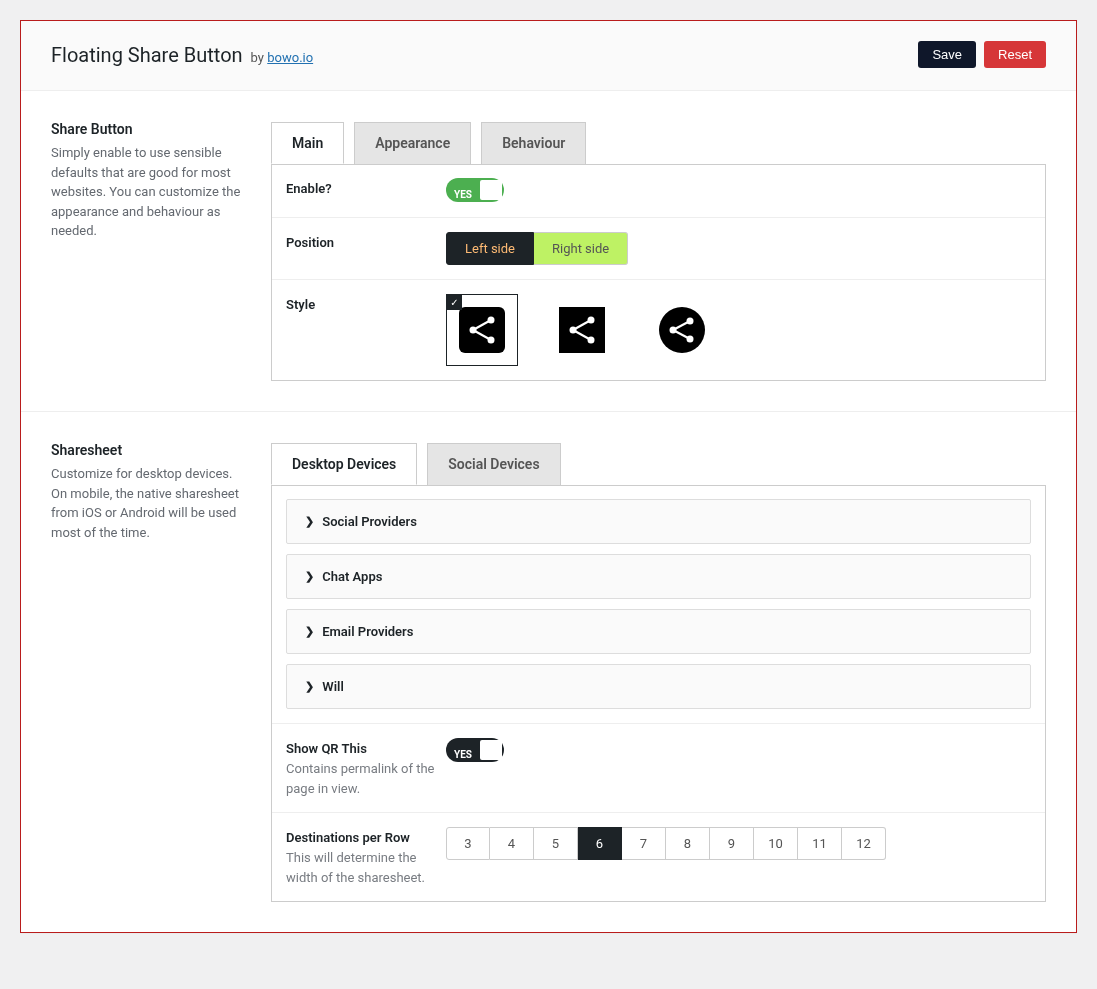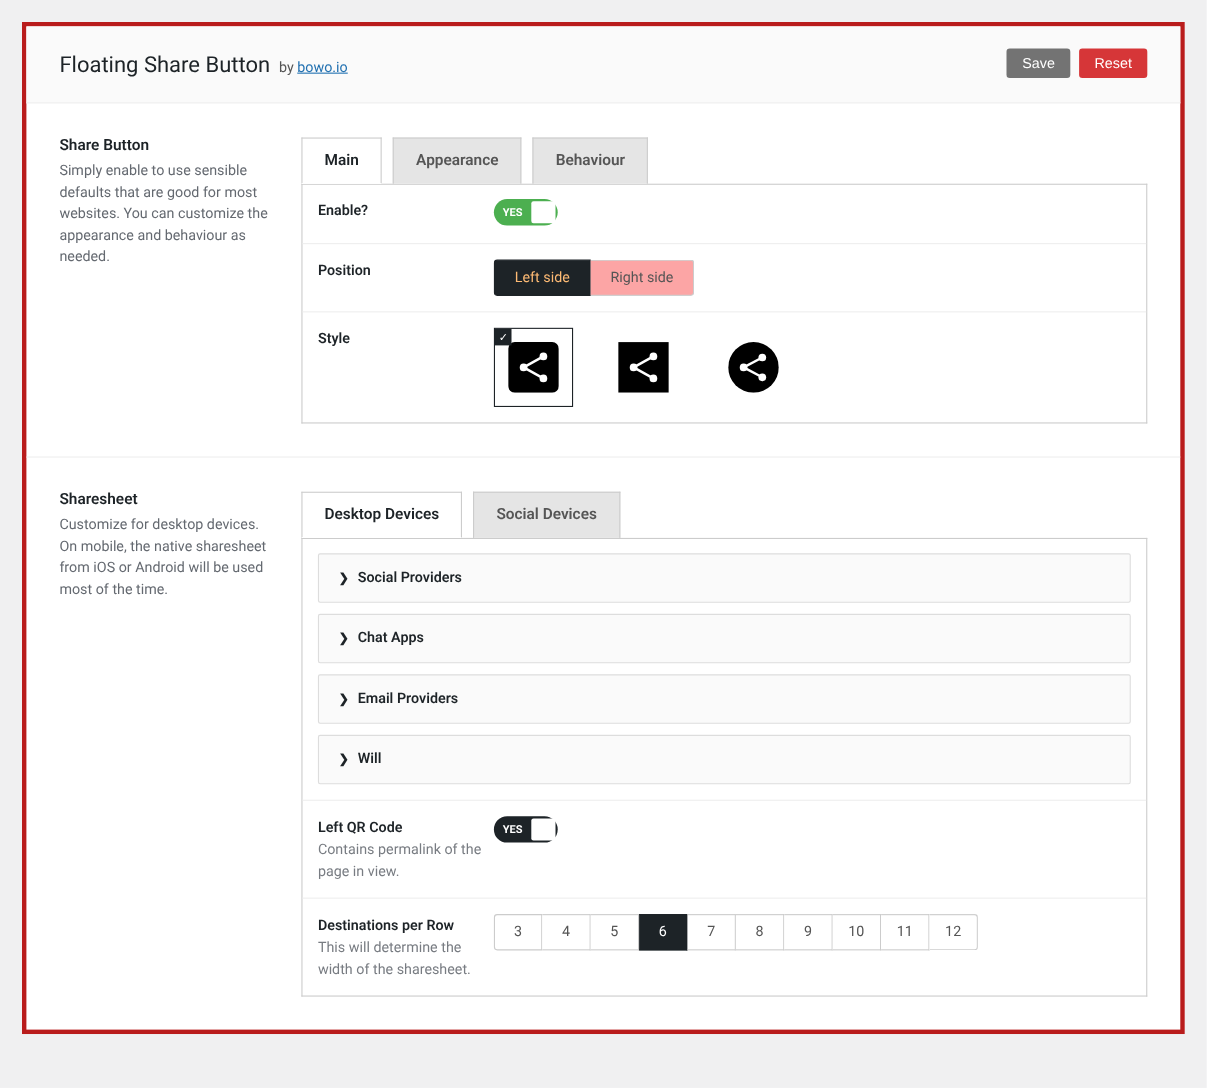--- a/index.html
+++ b/index.html
@@ -5,21 +5,21 @@
 * { box-sizing: border-box; margin: 0; padding: 0; }
 body {
   font-family: -apple-system, BlinkMacSystemFont, "Segoe UI", Roboto, "Helvetica Neue", sans-serif;
   font-size: 13px;
   color: #1d2327;
   background: #f0f0f1;
   padding: 20px;
 }
 .panel {
   background: #fff;
-  border: 4px solid #b91c1c;
+  border: 1px solid #b91c1c;
   box-shadow: 0 1px 1px rgba(0,0,0,0.02);
 }
 .panel-header {
   display: flex;
   align-items: center;
   justify-content: space-between;
   padding: 20px 30px 22px 30px;
   border-bottom: 1px solid #eee;
   background: #fafafa;
 }
@@ -42,21 +42,21 @@
 }
 .actions { display: flex; gap: 8px; }
 .btn {
   padding: 6px 14px;
   font-size: 13px;
   border-radius: 3px;
   border: none;
   cursor: pointer;
   color: #fff;
 }
-.btn-save { background: #737373; }
+.btn-save { background: #0f172a; }
 .btn-reset { background: #d63638; }
 .panel-body { display: block; }
 .section {
   display: flex;
   padding: 30px;
   border-bottom: 1px solid #eee;
   gap: 20px;
 }
 .section:last-child { border-bottom: none; }
 .section-side {
@@ -114,21 +114,21 @@
   flex-shrink: 0;
   padding-top: 3px;
 }
 .field-label .lbl { font-weight: 600; font-size: 13px; }
 .field-label .desc { color: #787c82; font-size: 13px; line-height: 1.5; margin-top: 3px; }
 .field-control { flex: 1; }
 
 
 .toggle {
   display: inline-flex;
-  align-items: center;
+  align-items: flex-end;
   width: 58px;
   height: 24px;
   border-radius: 14px;
   padding: 2px;
   position: relative;
   cursor: pointer;
 }
 .toggle.green { background: #4caf50; }
 .toggle.black { background: #1d2327; }
 .toggle-text {
@@ -146,21 +146,21 @@
   margin-left: auto;
 }
 
 
 .btnset { display: inline-flex; }
 .btnset-item {
   padding: 8px 18px;
   border: 1px solid #ccc;
   font-size: 13px;
   cursor: pointer;
-  background: #fca5a5;
+  background: #bef264;
   color: #555;
 }
 .btnset-item:first-child { border-radius: 3px 0 0 3px; }
 .btnset-item:last-child { border-radius: 0 3px 3px 0; border-left: none; }
 .btnset-item.active { background: #1d2327; color: #fdba74; border-color: #1d2327; }
 
 
 .numset { display: inline-flex; }
 .numset-item {
   width: 44px;
@@ -356,21 +356,21 @@
                 <div class="acc-item">
                   <span class="chev">❯</span>
                   <span>Will</span>
                 </div>
               </div>
             </div>
           </div>
 
           <div class="field-row">
             <div class="field-label">
-              <div class="lbl">Left QR Code</div>
+              <div class="lbl">Show QR This</div>
               <div class="desc">Contains permalink of the page in view.</div>
             </div>
             <div class="field-control">
               <div class="toggle black">
                 <span class="toggle-text">YES</span>
                 <span class="toggle-knob"></span>
               </div>
             </div>
           </div>
 

